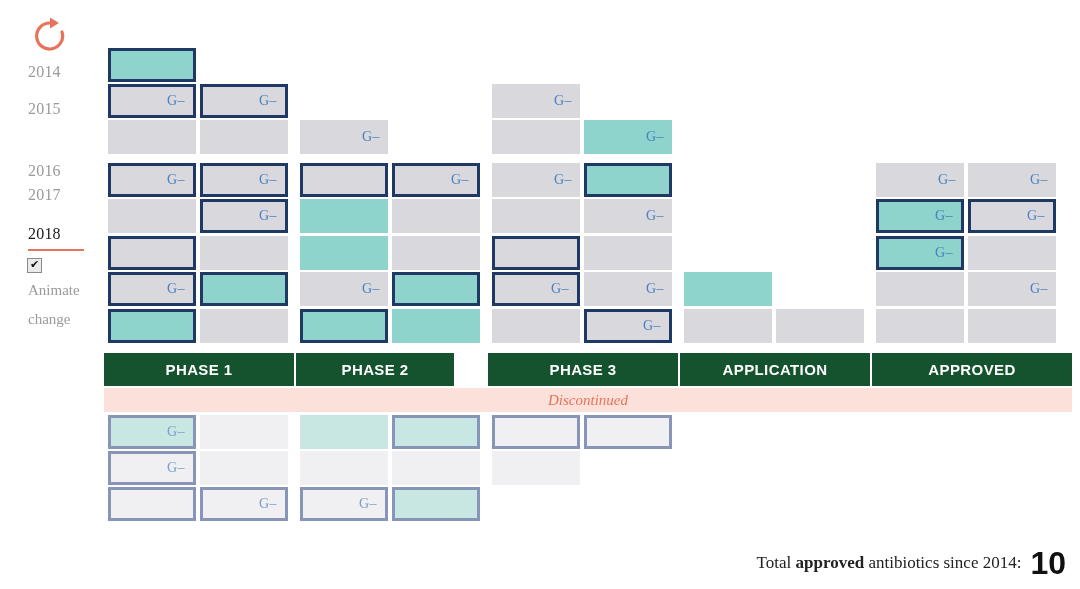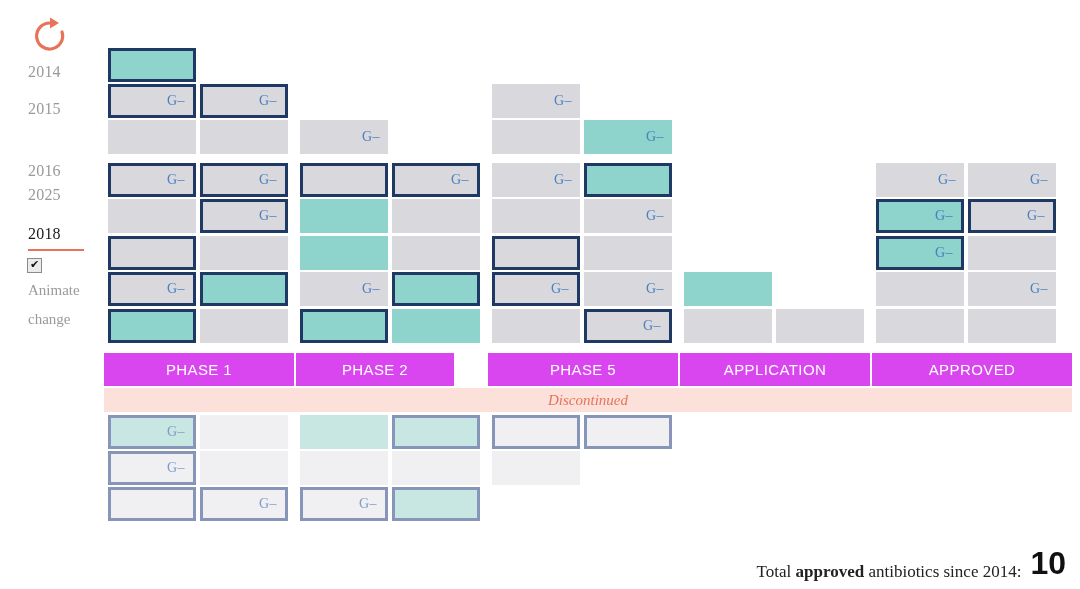--- a/index.html
+++ b/index.html
@@ -40,57 +40,57 @@
   .cell.teal{background:#8ed3cc;}
   .cell.bordered{border:3px solid #1f3864;}
   
   .cell.d-gray{background:#f0f0f3;}
   .cell.d-teal{background:#c9e7e2;}
   .cell.d-bordered{border:3px solid #8795b8;}
   .cell.d-gray .lbl,.cell.d-teal .lbl{color:#7d9cc9;}
   
   #phase-bar{position:absolute;left:104px;top:353px;height:33px;width:968px;}
   .phase-seg{
-    position:absolute;top:0;height:33px;background:#d946ef;
-    color:#ffffff;font-size:15px;font-weight:normal;letter-spacing:.4px;
+    position:absolute;top:0;height:33px;background:#14532d;
+    color:#ffffff;font-size:15px;font-weight:bold;letter-spacing:.4px;
     display:flex;align-items:center;justify-content:center;
     border-right:2px solid #ffffff;box-sizing:border-box;
   }
   .phase-seg:last-child{border-right:none;}
   #discontinued-band{
     position:absolute;left:104px;top:388px;width:968px;height:24px;
     background:#fbe1da;color:#e8735a;
     display:flex;align-items:center;justify-content:center;
     font-style:italic;font-size:15px;font-family:"Liberation Serif",serif;
   }
   
   #totals{
     position:absolute;left:0;top:540px;width:1080px;height:46px;
     display:flex;align-items:center;justify-content:flex-end;
     padding-right:14px;box-sizing:border-box;
     font-family:"Liberation Serif",serif;
   }
-  .total-block{display:flex;align-items:flex-end;margin-left:34px;}
+  .total-block{display:flex;align-items:center;margin-left:34px;}
   .total-text{font-size:17px;color:#222;}
   .total-text b{font-weight:bold;}
   .total-num{font-size:32px;font-weight:bold;color:#111;margin-left:9px;
              font-family:"Liberation Sans",sans-serif;}
 </style>
 </head>
 <body>
 
 <div id="left-rail">
   <svg id="replay-icon" viewBox="0 0 40 40">
     <path d="M20 7 A13 13 0 1 0 32 16" fill="none" stroke="#e8735a" stroke-width="3.2" stroke-linecap="round"></path>
     <polygon points="20,1.5 20,12.5 29,7" fill="#e8735a"></polygon>
   </svg>
 <div class="year-label" style="top: 63px;">2014</div>
     <div class="year-label" style="top: 100px;">2015</div>
     <div class="year-label" style="top: 162px;">2016</div>
-    <div class="year-label" style="top: 186px;">2025</div>
+    <div class="year-label" style="top: 186px;">2017</div>
     <div class="year-label current" style="top: 225px;">2018</div>
     <div id="year-underline"></div>
     <div id="animate-checkbox">✔</div>
     <div class="animate-text" style="top: 282px;">Animate</div>
     <div class="animate-text" style="top: 311px;">change</div>
   </div>
 
 <div id="grid">
     <div class="cell teal bordered" style="left: 108px; top: 48px; width: 88px; height: 34px;"></div>
     <div class="cell gray bordered" style="left: 108px; top: 84px; width: 88px; height: 34px;">
@@ -209,21 +209,21 @@
     </div>
     <div class="cell d-gray d-bordered" style="left: 300px; top: 487px; width: 88px; height: 34px;">
       <span class="lbl">G–</span>
     </div>
     <div class="cell d-teal d-bordered" style="left: 392px; top: 487px; width: 88px; height: 34px;"></div>
   </div>
 
 <div id="phase-bar">
     <div class="phase-seg" style="left: 0px; width: 192px;">PHASE 1</div>
     <div class="phase-seg" style="left: 192px; width: 160px;">PHASE 2</div>
-    <div class="phase-seg" style="left: 384px; width: 192px;">PHASE 5</div>
+    <div class="phase-seg" style="left: 384px; width: 192px;">PHASE 3</div>
     <div class="phase-seg" style="left: 576px; width: 192px;">APPLICATION</div>
     <div class="phase-seg" style="left: 768px; width: 200px;">APPROVED</div>
   </div>
 <div id="discontinued-band">Discontinued</div>
 
 <div id="totals">
   <div class="total-block">
     <span class="total-text"><span>Total </span><b>approved</b><span> antibiotics since 2014:</span></span>
     <span class="total-num">10</span>
   </div>

